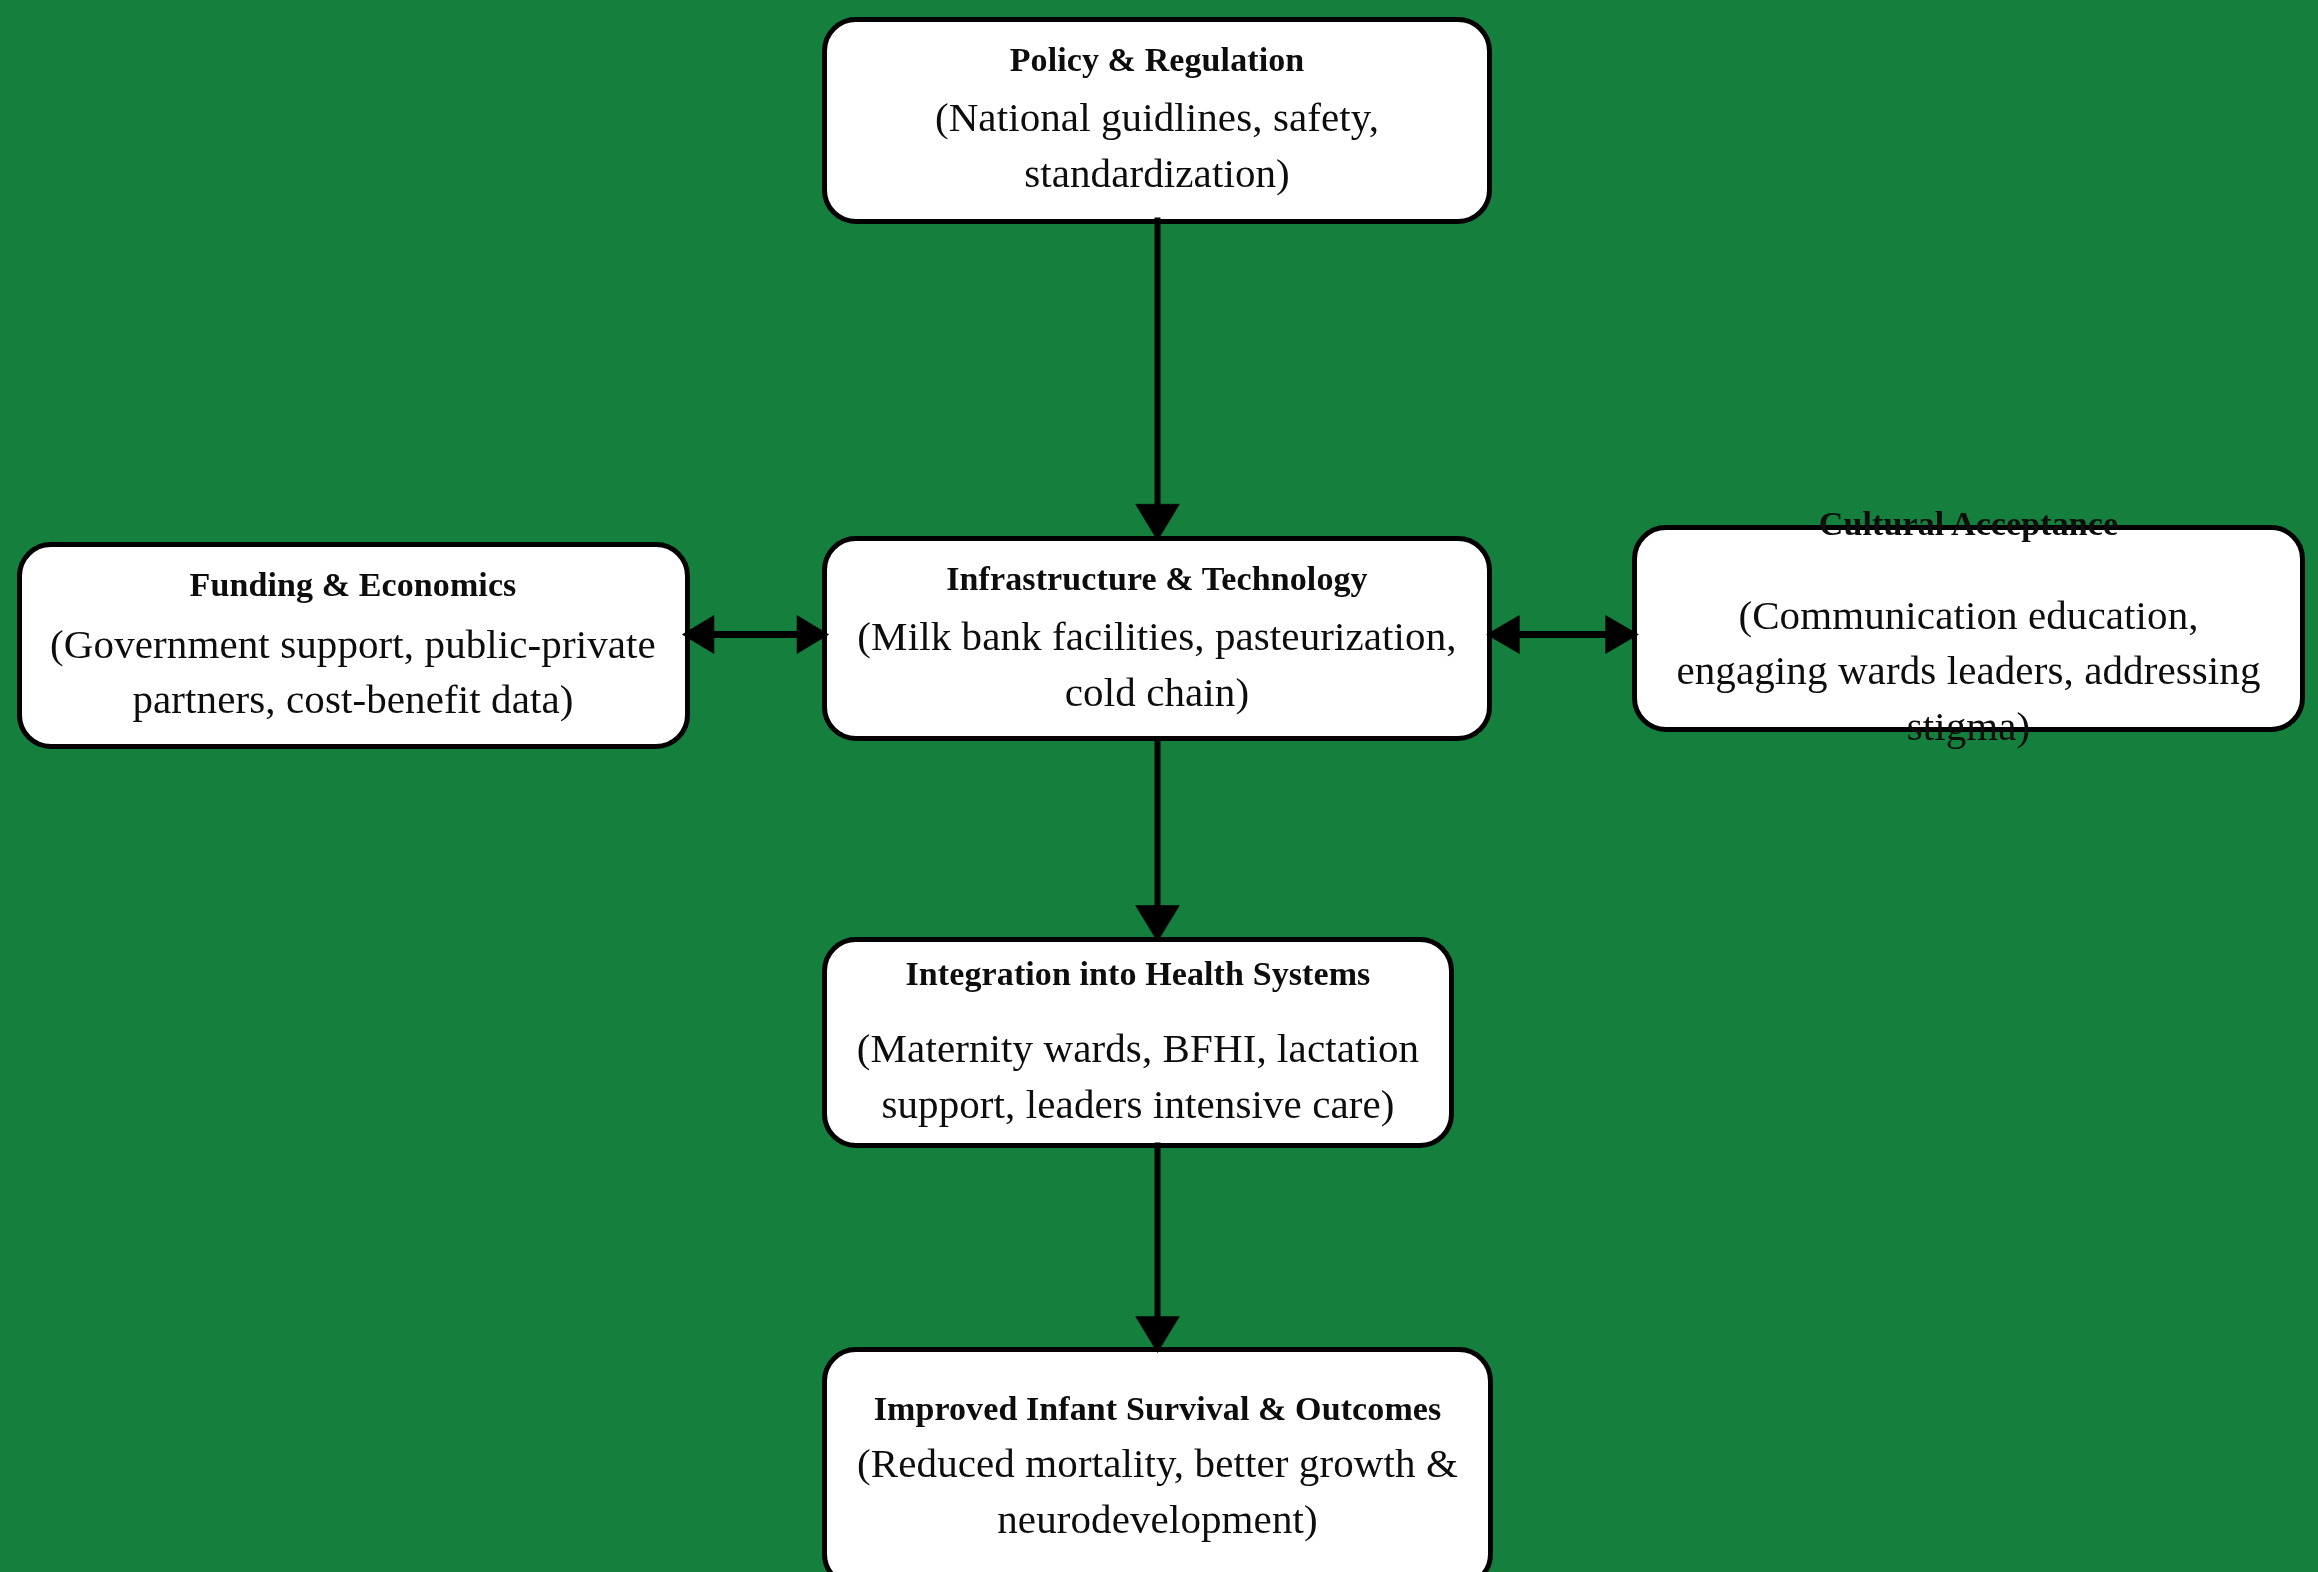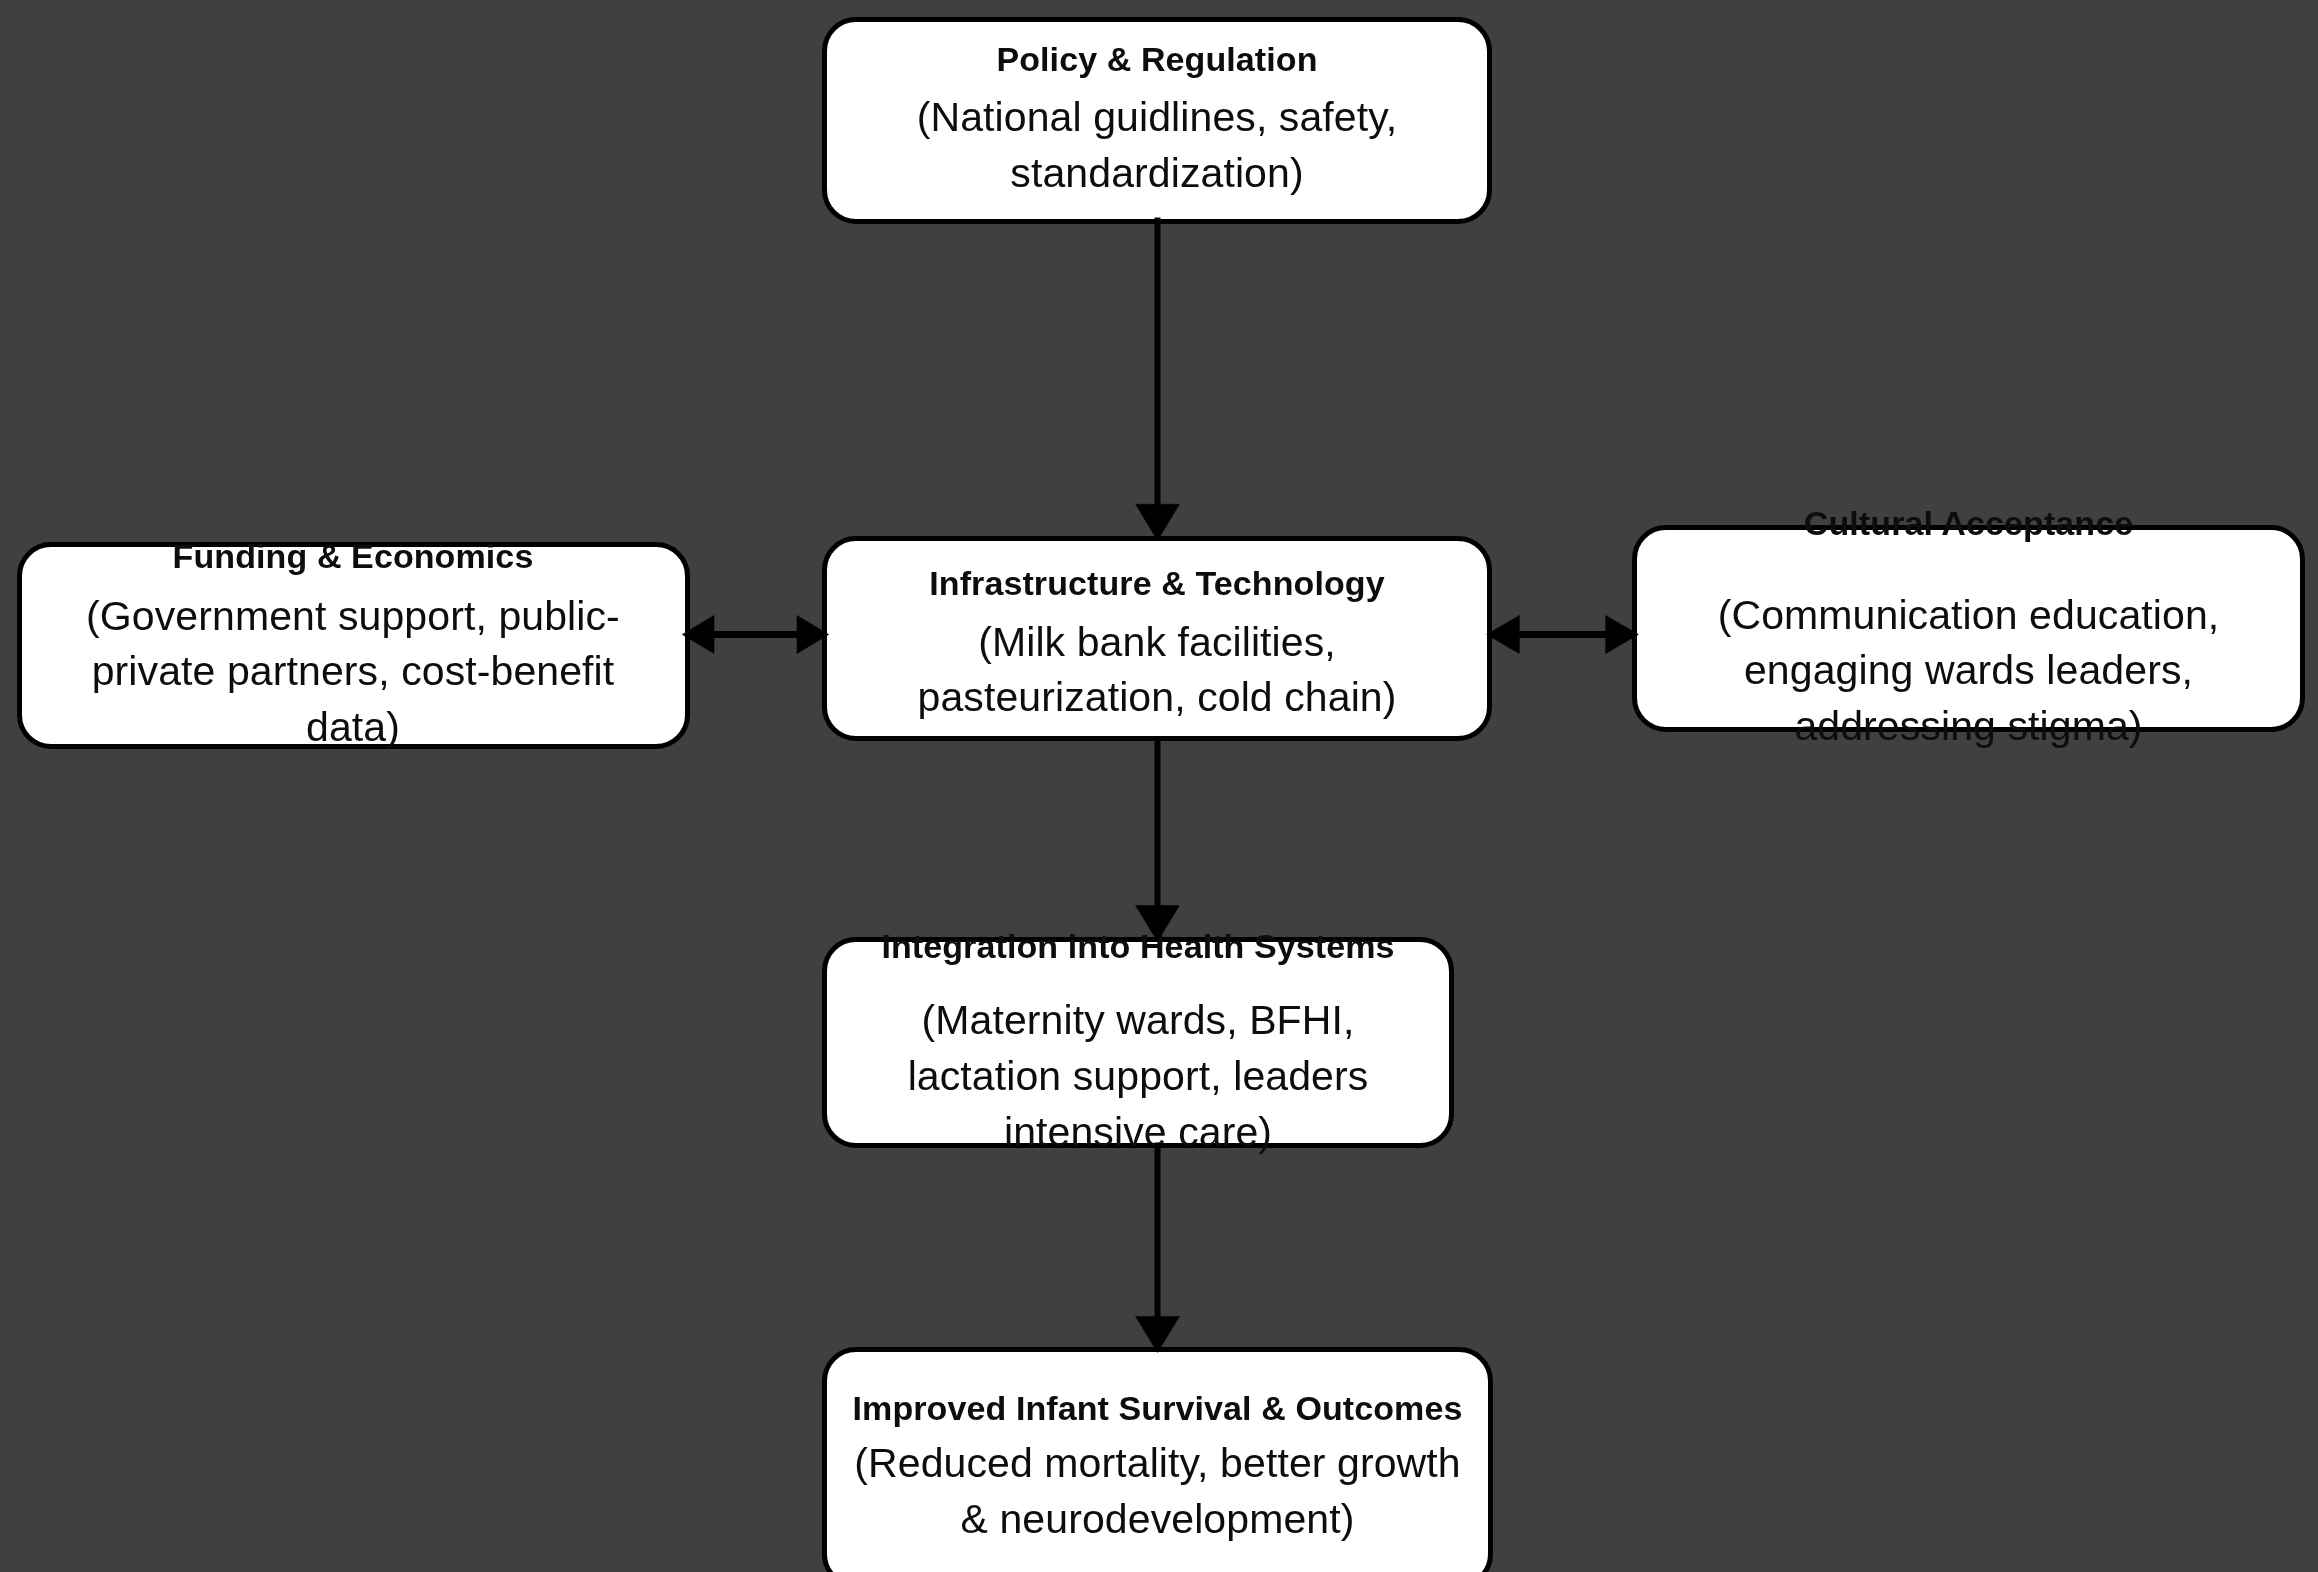--- a/index.html
+++ b/index.html
@@ -4,23 +4,23 @@
 <style>
   html, body {
     margin: 0;
     padding: 0;
     background: #ffffff;
   }
   #canvas {
     position: relative;
     width: 2319px;
     height: 1572px;
-    background: #404040;
+    background: #15803d;
     overflow: hidden;
-    font-family: Liberation Sans, sans-serif;
+    font-family: Liberation Serif, serif;
   }
   .node {
     position: absolute;
     box-sizing: border-box;
     background: #ffffff;
     border: 5px solid #000000;
     border-radius: 34px;
     display: flex;
     flex-direction: column;
     align-items: center;
@@ -43,21 +43,21 @@
     letter-spacing: 0.1px;
   }
 
   
   #node-policy        { left: 822px; top:   16.5px; width: 670px; height: 207px; }
   #node-policy .node-title { margin-bottom: 8.8px; }
 
   #node-funding       { left:   16.5px; top:  542px; width: 673px; height: 207px; }
   #node-funding .node-title { margin-bottom: 10px; }
 
-  #node-infrastructure{ left: 822px; top:  536px; width: 670px; height: 205px; justify-content: flex-end; }
+  #node-infrastructure{ left: 822px; top:  536px; width: 670px; height: 205px; }
   #node-infrastructure .node-title { margin-bottom: 8.8px; }
 
   #node-cultural      { left: 1632px; top:  525px; width: 673px; height: 207px; gap: 32px; }
   #node-cultural .node-title { margin-bottom: 10px; }
 
   #node-integration   { left: 822px; top: 937px; width: 632px; height: 211px; }
   #node-integration .node-title { margin-bottom: 25px; }
 
   #node-outcomes      { left: 822px; top: 1347px; width: 671px; height: 241px; }
   #node-outcomes .node-title { margin-bottom: 5.5px; }

